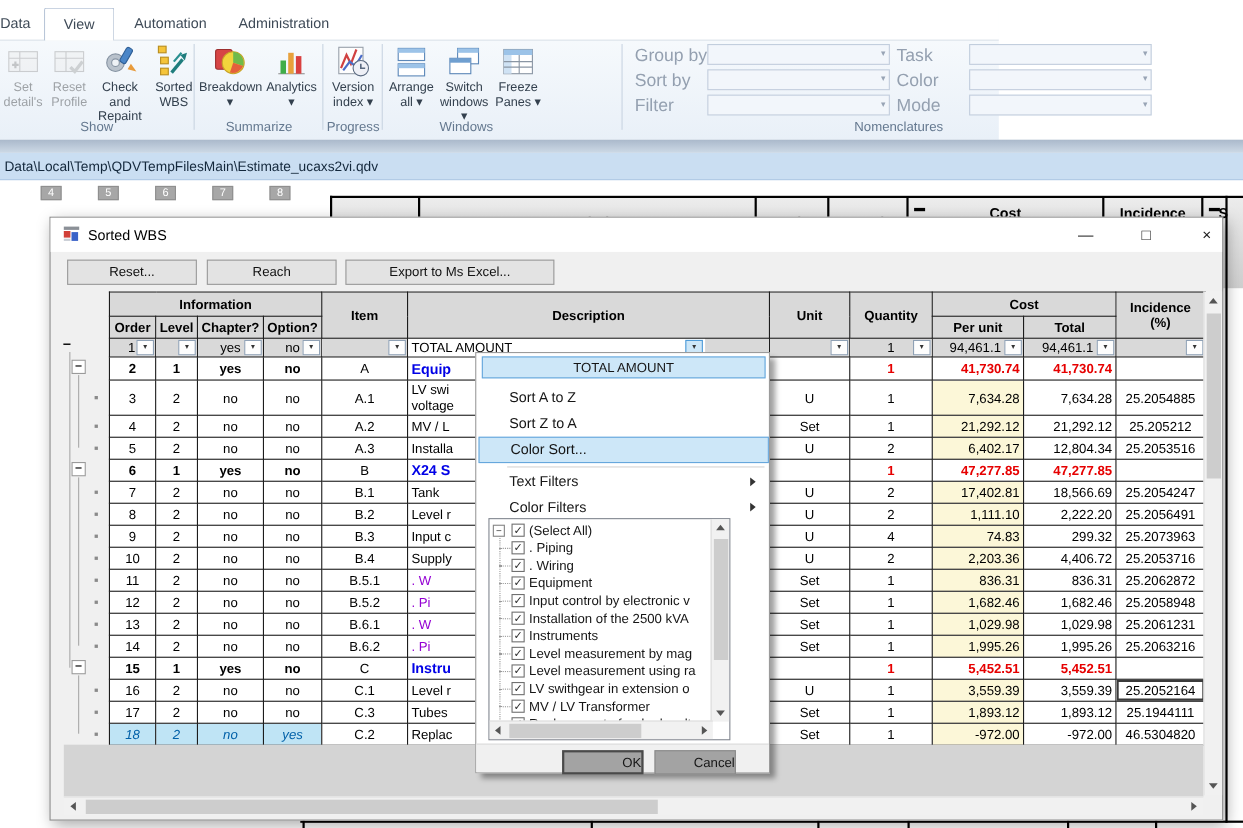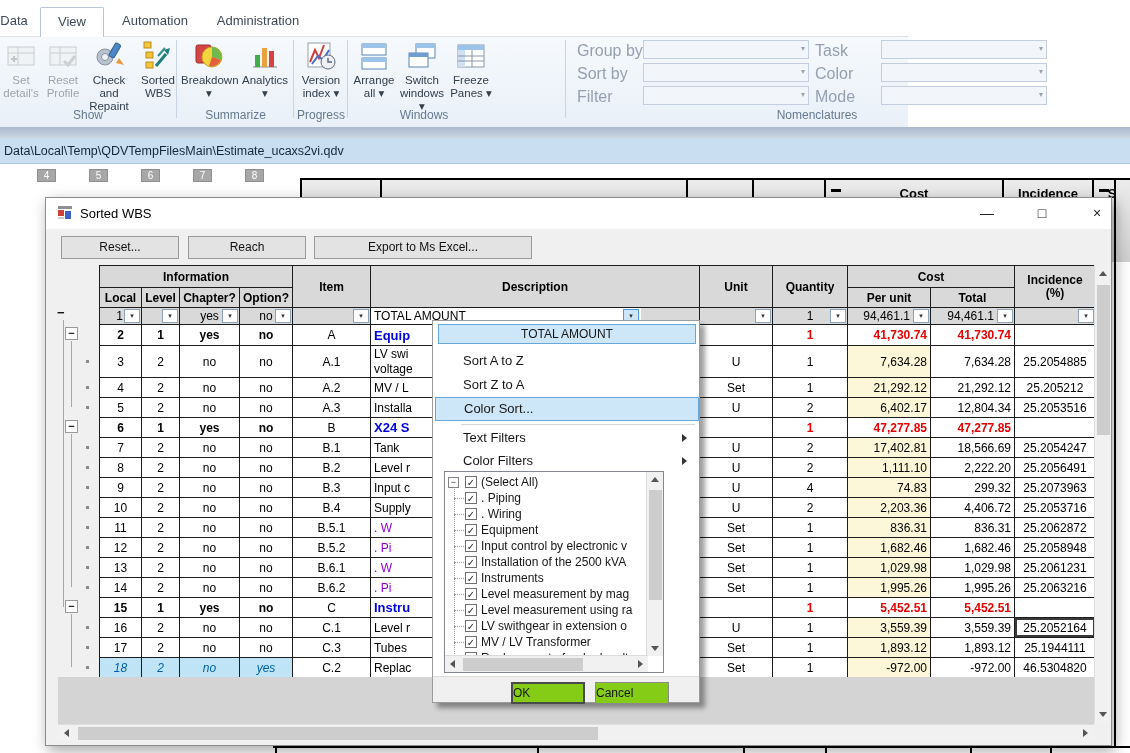--- a/index.html
+++ b/index.html
@@ -82,21 +82,21 @@
   .msep { position:absolute; left:28px; top:103px; width:234px; height:1px; background:#d4d4d4; }
   .marrow { position:absolute; right:12px; top:8px; border-left:5px solid #333; border-top:4px solid transparent; border-bottom:4px solid transparent; width:0; height:0; }
   .mlist { position:absolute; left:11px; top:150px; width:220px; height:202px; background:#fff; border:1px solid #828790; overflow:hidden; }
   .litem { position:absolute; left:0; width:201px; height:16px; font-size:12px; line-height:15px; white-space:nowrap; overflow:hidden; }
   .litem .cb { position:absolute; left:20px; top:1px; width:12px; height:12px; background:#fff; border:1px solid #707070; font-size:10px; line-height:11px; text-align:center; color:#2a2a2a; }
   .litem .lx { position:absolute; left:36px; top:0; }
   .litem .exp { position:absolute; left:3px; top:2px; width:11px; height:11px; border:1px solid #848484; background:#fff; font-size:9px; line-height:9px; text-align:center; color:#333; }
   .litem .stub { position:absolute; left:9px; top:7px; width:10px; border-top:1px dotted #9a9a9a; }
   .ltree { position:absolute; left:9px; top:14px; height:168px; width:0; border-left:1px dotted #9a9a9a; }
   .mfoot { position:absolute; left:0; top:355px; width:266px; height:26px; background:#f0f0f0; border-top:1px solid #dcdcdc; }
-  .mbtn { position:absolute; top:5px; width:74px; height:22px; background:#84cc16; border:1px solid #8a8a8a; font-size:12px; text-align:left; line-height:20px; }
+  .mbtn { position:absolute; top:5px; width:74px; height:22px; background:#a3a3a3; border:1px solid #8a8a8a; font-size:12px; text-align:right; line-height:20px; }
   .mbtn.def { border:2px solid #4a4a4a; line-height:18px; }
 </style>
 </head>
 <body>
 
 <div class="scr">
 
   <div class="ribbon">
     <div class="tabrow" id="tabrow">
         <div class="rtab" style="left: -12px; width: 52px;">Data</div>
@@ -274,21 +274,21 @@
             <rect x="1" y="12" width="6" height="2" fill="#c8cdd4"></rect>
           </svg>
       </span>
       <span class="txt">Sorted WBS</span>
       <span class="wbtn" style="left:920px">—</span>
       <span class="wbtn" style="left:975px">□</span>
       <span class="wbtn" style="left:1030px">×</span>
     </div>
     <div class="dbtn" style="left:15px;width:118px">Reset...</div>
     <div class="dbtn" style="left:142px;width:118px">Reach</div>
-    <div class="dbtn" style="left:268px;width:218px">Export to Ms Excel...</div>
+    <div class="dbtn" style="left:268px;width:190px">Export to Ms Excel...</div>
 
     <table class="grid">
       <colgroup>
         <col style="width:42px">
           <col style="width:38px">
           <col style="width:60px">
           <col style="width:52px">
         <col style="width:78px">
           <col style="width:329px">
           <col style="width:73px">
@@ -304,21 +304,21 @@
         <th rowspan="2">Description</th>
         <th rowspan="2">Unit</th>
         <th rowspan="2">Quantity</th>
         <th colspan="2">Cost</th>
         <th rowspan="2" style="line-height:13px">
           <div>Incidence</div>
               <div>(%)</div>
         </th>
       </tr>
       <tr style="height:20px">
-        <th>Local</th>
+        <th>Order</th>
         <th>Level</th>
         <th>Chapter?</th>
         <th>Option?</th>
         <th>Per unit</th>
         <th>Total</th>
       </tr>
       <tr class="frow" style="height:17px" id="filterRow">
             <td style="text-align: right; padding-right: 18px;"><span>1</span><span class="fbtn">▾</span></td>
             <td style="text-align: center;"><span></span><span class="fbtn">▾</span></td>
             <td style="text-align: center;"><span>yes</span><span class="fbtn">▾</span></td>

